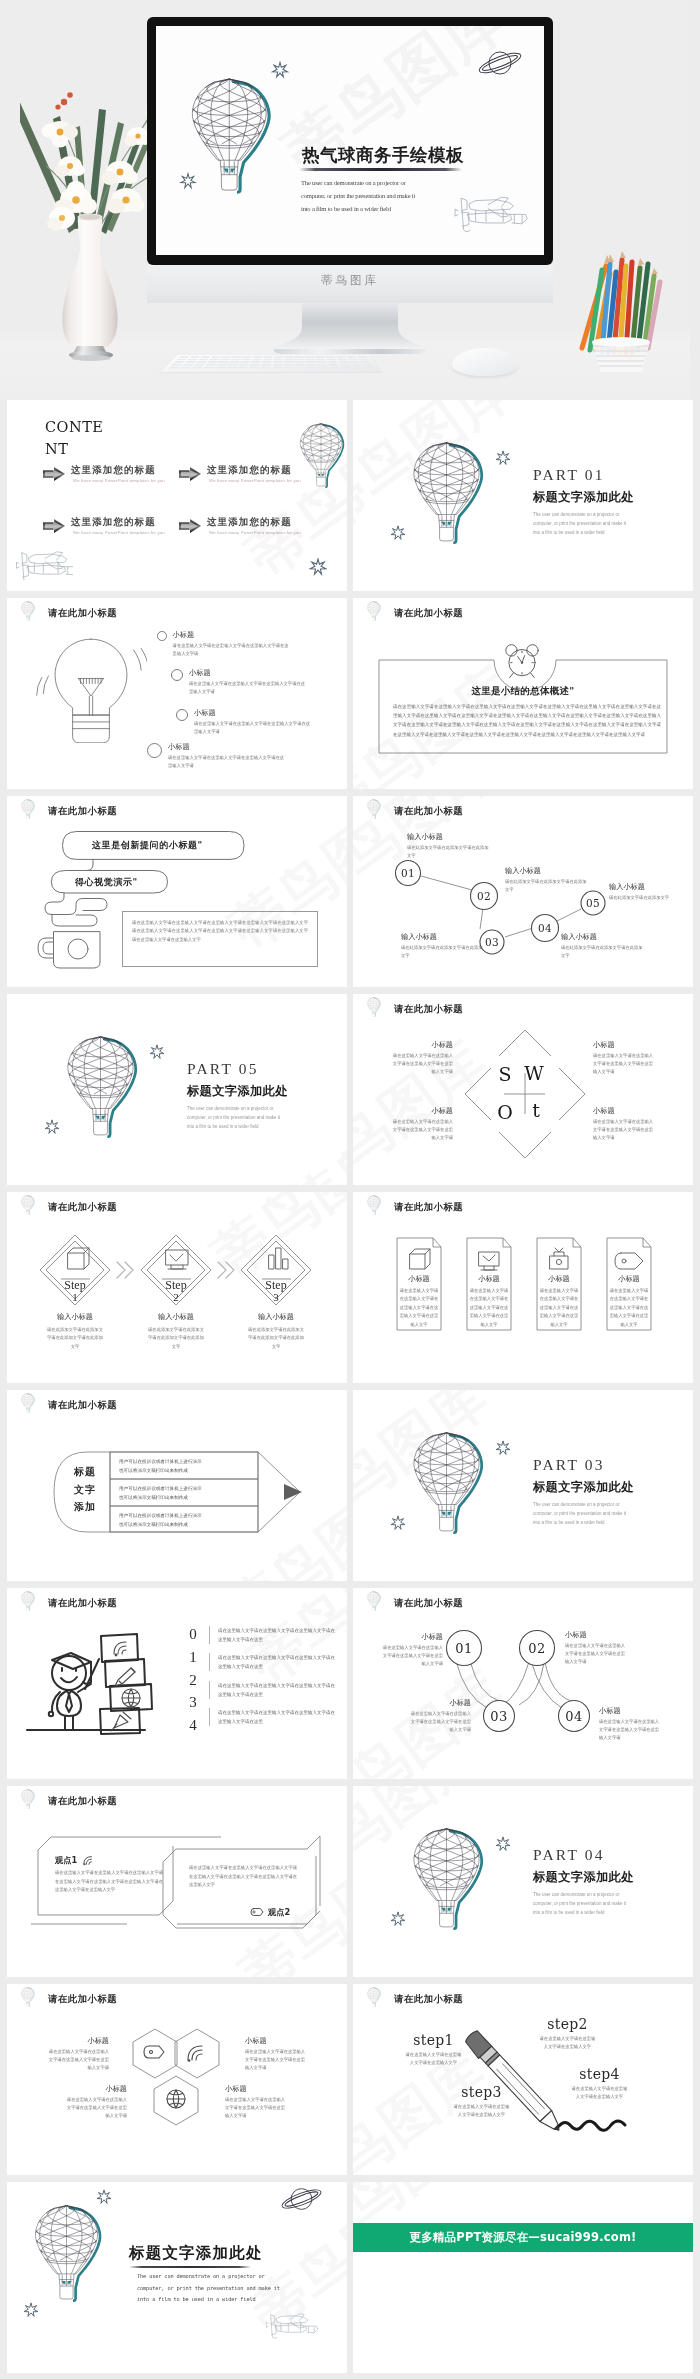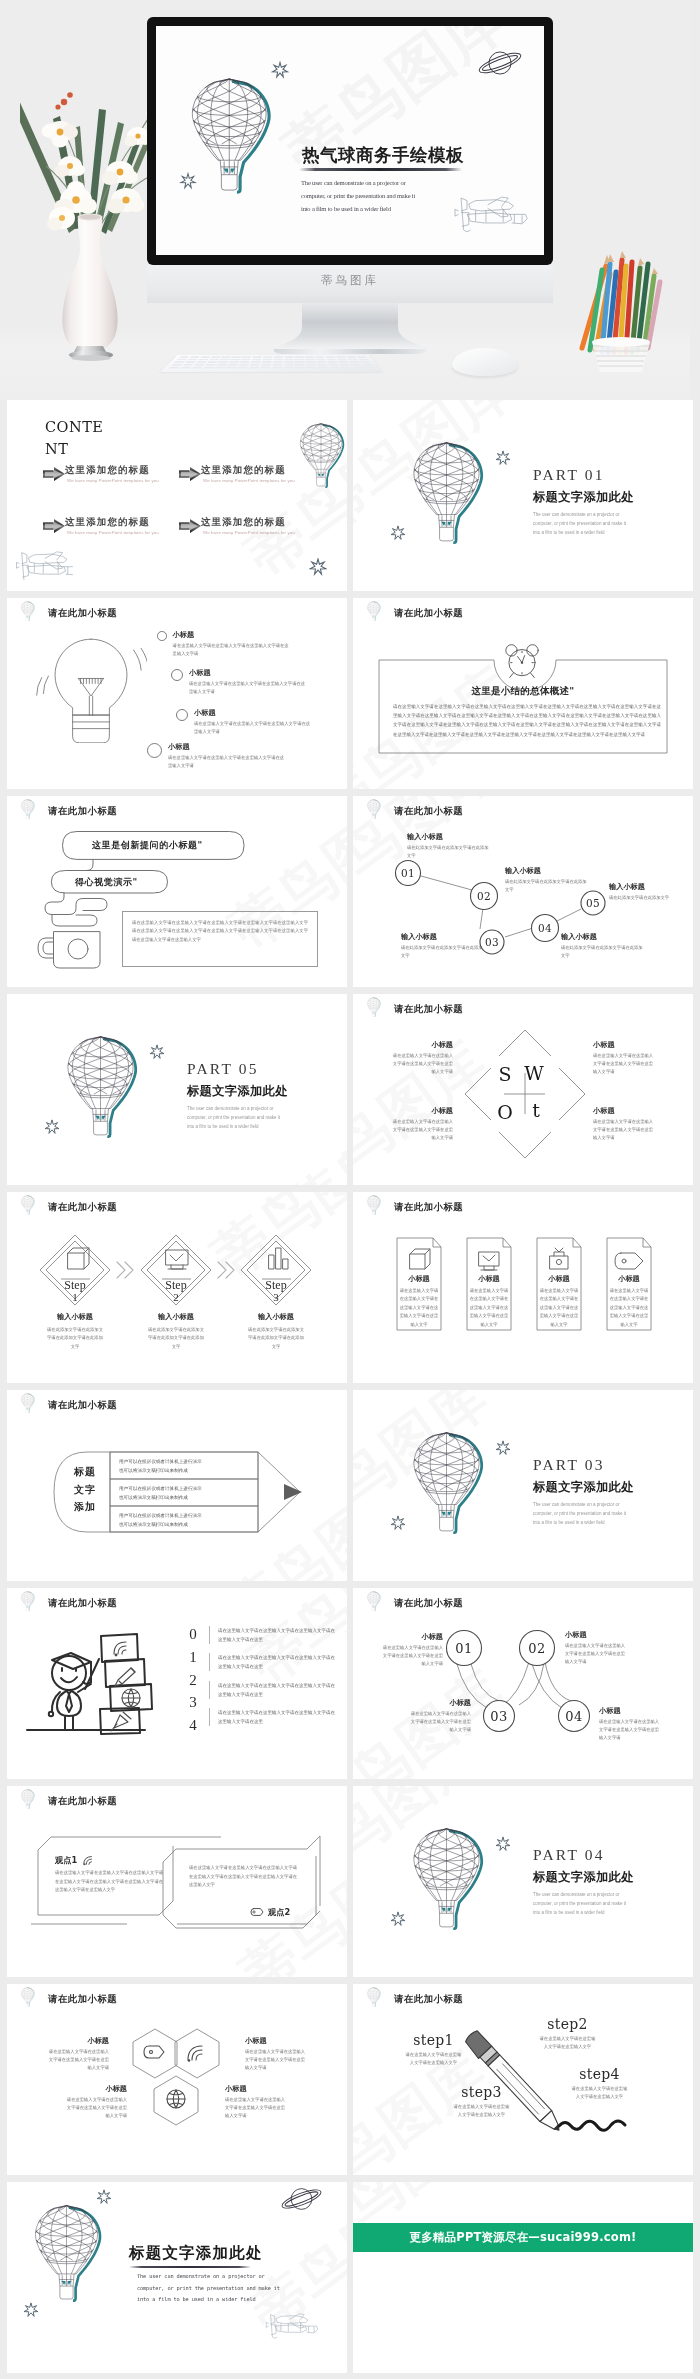--- a/index.html
+++ b/index.html
@@ -47,24 +47,24 @@
 
 
   
   .wmA{position:absolute;font-family:"DejaVu Sans",sans-serif;font-weight:700;color:rgba(0,0,0,0.030);white-space:nowrap;pointer-events:none;letter-spacing:1px;}
   .hdr{position:absolute;left:41px;top:9px;font-family:"DejaVu Sans",sans-serif;font-size:9.4px;font-weight:700;color:#2e2e2e;letter-spacing:0.5px;}
   .hdr-ico{position:absolute;left:12px;top:3px;opacity:0.55;}
   .part-wrap{position:absolute;}
   .pn{font-family:"Liberation Serif",serif;font-size:15.5px;color:#3b3b3b;letter-spacing:2.2px;line-height:1.2;}
   .pc{font-family:"DejaVu Serif",serif;font-size:12.3px;font-weight:700;color:#1f1f1f;letter-spacing:0.3px;margin-top:5px;line-height:1.15;text-align:right;}
   .pe{font-family:"Liberation Sans",sans-serif;font-size:4.5px;color:#9a9a9a;line-height:2.05;margin-top:6px;white-space:nowrap;}
-  .sh{font-family:"DejaVu Sans",sans-serif;font-size:7.2px;font-weight:700;color:#2e2e2e;}
+  .sh{font-family:"DejaVu Sans",sans-serif;font-size:7.2px;font-weight:400;color:#2e2e2e;}
   .bd{font-family:"DejaVu Sans",sans-serif;font-size:4.3px;color:#6e6e6e;line-height:1.9;}
   .tit .bd{font-family:"DejaVu Serif",serif;font-size:4.5px;color:#5a5a5a;line-height:2.0;}
-  .ci{position:absolute;display:flex;align-items:center;gap:0;}
+  .ci{position:absolute;display:flex;align-items:center;gap:6px;}
   .arw{flex:0 0 auto;}
   .ci-cn{font-family:"DejaVu Serif",serif;font-size:9.5px;font-weight:700;color:#4a4a4a;letter-spacing:1.1px;}
   .ci-en{font-family:"Liberation Sans",sans-serif;font-size:4.4px;color:#c1a6a6;letter-spacing:0.1px;margin-top:1px;padding-left:2px;}
   .ln3{fill:none;stroke:#6a6a6a;stroke-width:0.95;stroke-linecap:round;stroke-linejoin:round;}
   .ln4{fill:none;stroke:#5a5a5a;stroke-width:1.1;stroke-linecap:round;stroke-linejoin:round;}
   .nl{fill:none;stroke:#7a7a7a;stroke-width:0.8;}
   .nc{fill:#fff;stroke:#4a4a4a;stroke-width:1.1;}
   .bl-it{position:absolute;display:flex;align-items:flex-start;gap:6px;}
   .bl-c{flex:0 0 auto;border:0.9px solid #7a7a7a;border-radius:50%;margin-top:1px;}
   .bl-tx{width:118px;}

